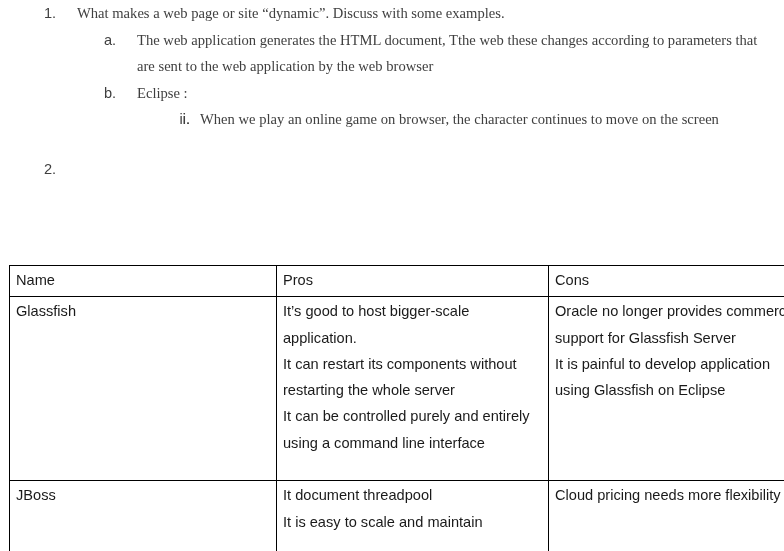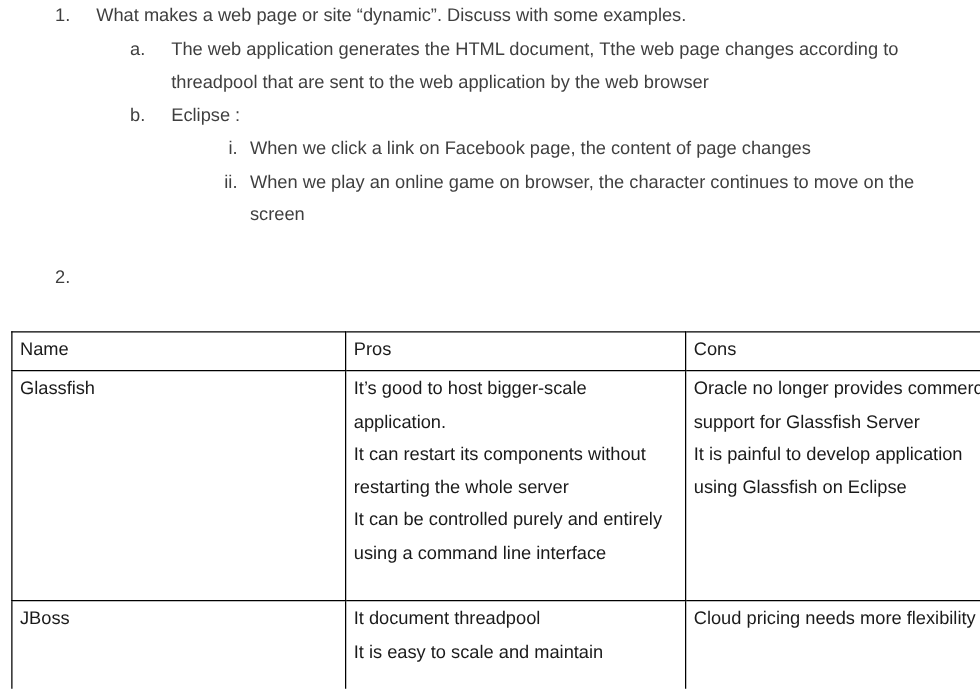--- a/index.html
+++ b/index.html
@@ -71,20 +71,21 @@
   .lvl3 > .marker {
     position: absolute;
     left: 150px;
     top: 0;
     width: 40px;
     text-align: right;
   }
 
   .q-text {
     display: block;
+    font-family: Liberation Serif, serif;
   }
 
   .gap-block {
     height: 23px;
   }
 
   
   .tbl-wrap {
     position: absolute;
     left: 9px;
@@ -123,31 +124,30 @@
 
   <div class="qlist">
 
     <div class="q-item lvl1">
       <span class="marker">1.</span>
       <span class="q-text">What makes a web page or site “dynamic”. Discuss with some examples.</span>
     </div>
 
     <div class="q-item lvl2">
       <span class="marker">a.</span>
-      <span class="q-text">The web application generates the HTML document, Tthe web page changes according to threadpool that are sent to the web application by the web browser</span>
+      <span class="q-text">The web application generates the HTML document, Tthe web these changes according to parameters that are sent to the web application by the web browser</span>
     </div>
 
     <div class="q-item lvl2">
       <span class="marker">b.</span>
       <span class="q-text">Eclipse :</span>
     </div>
 
     <div class="q-item lvl3">
       <span class="marker">i.</span>
-      <span class="q-text">When we click a link on Facebook page, the content of page changes</span>
     </div>
 
     <div class="q-item lvl3">
       <span class="marker">ii.</span>
       <span class="q-text">When we play an online game on browser, the character continues to move on the screen</span>
     </div>
 
     <div class="gap-block"></div>
 
     <div class="q-item lvl1">

